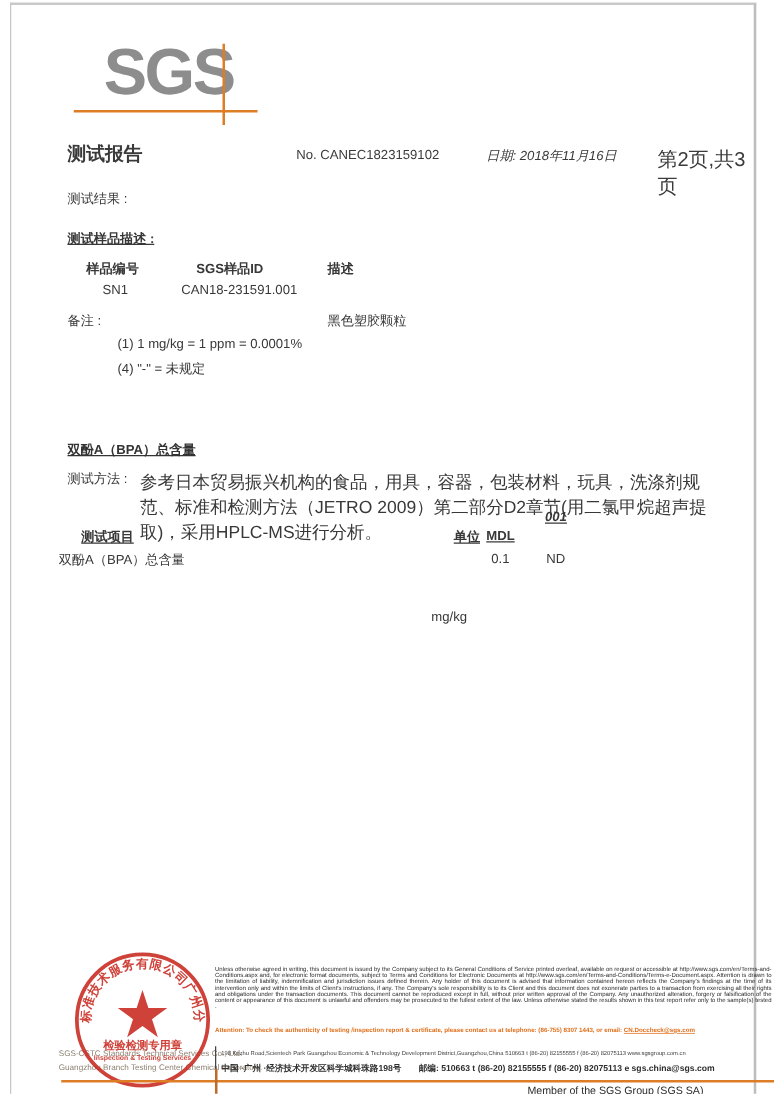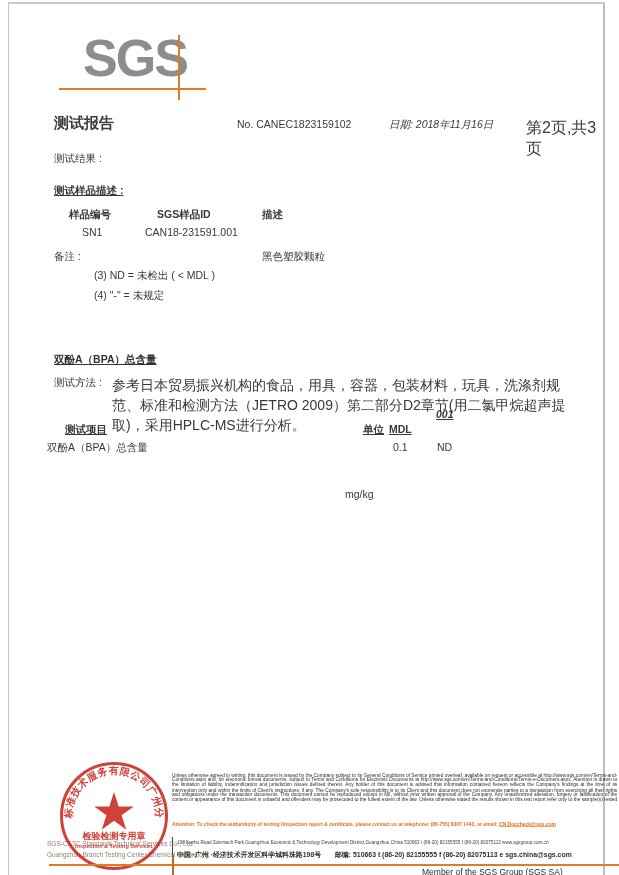--- a/index.html
+++ b/index.html
@@ -92,21 +92,21 @@
 
   <div class="abs label st-h0">样品编号</div>
   <div class="abs label st-h1">SGS样品ID</div>
   <div class="abs label st-h2">描述</div>
   <div class="abs label st-c0">SN1</div>
   <div class="abs label st-c1">CAN18-231591.001</div>
   <div class="abs label st-c2">黑色塑胶颗粒</div>
 
   <div class="abs label notes-label">备注 :</div>
   <div class="abs notes">
-    <div>(3) ND = 未检出 ( &lt; MDL )</div>
+    <div>(1) 1 mg/kg = 1 ppm = 0.0001%</div>
     <div>(4) "-" = 未规定</div>
   </div>
 
   <div class="abs bpa-heading">双酚A（BPA）总含量</div>
 
   <div class="abs label method-label">测试方法 :</div>
   <div class="abs method-text">参考日本贸易振兴机构的食品，用具，容器，包装材料，玩具，洗涤剂规范、标准和检测方法（JETRO 2009）第二部分D2章节(用二氯甲烷超声提取)，采用HPLC-MS进行分析。</div>
 
   <div class="abs label rt-h0">测试项目</div>
   <div class="abs label rt-h1">单位</div>

